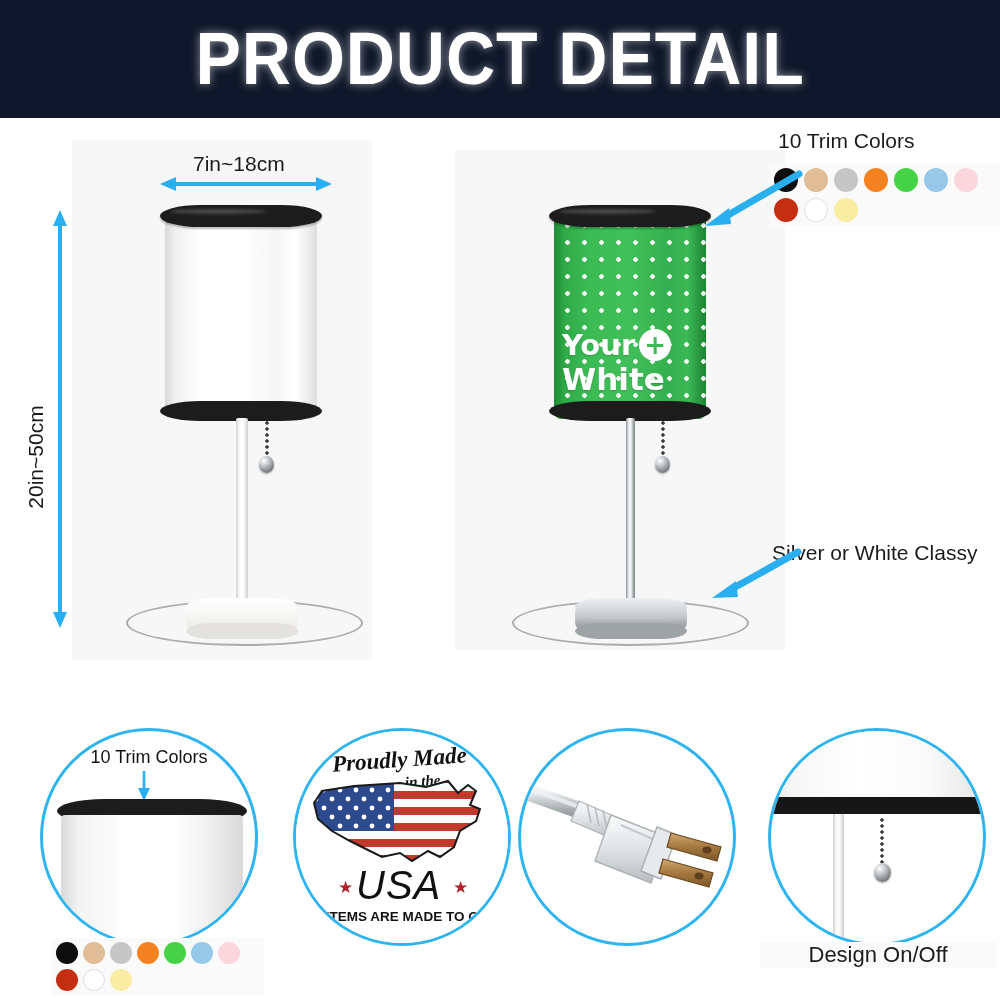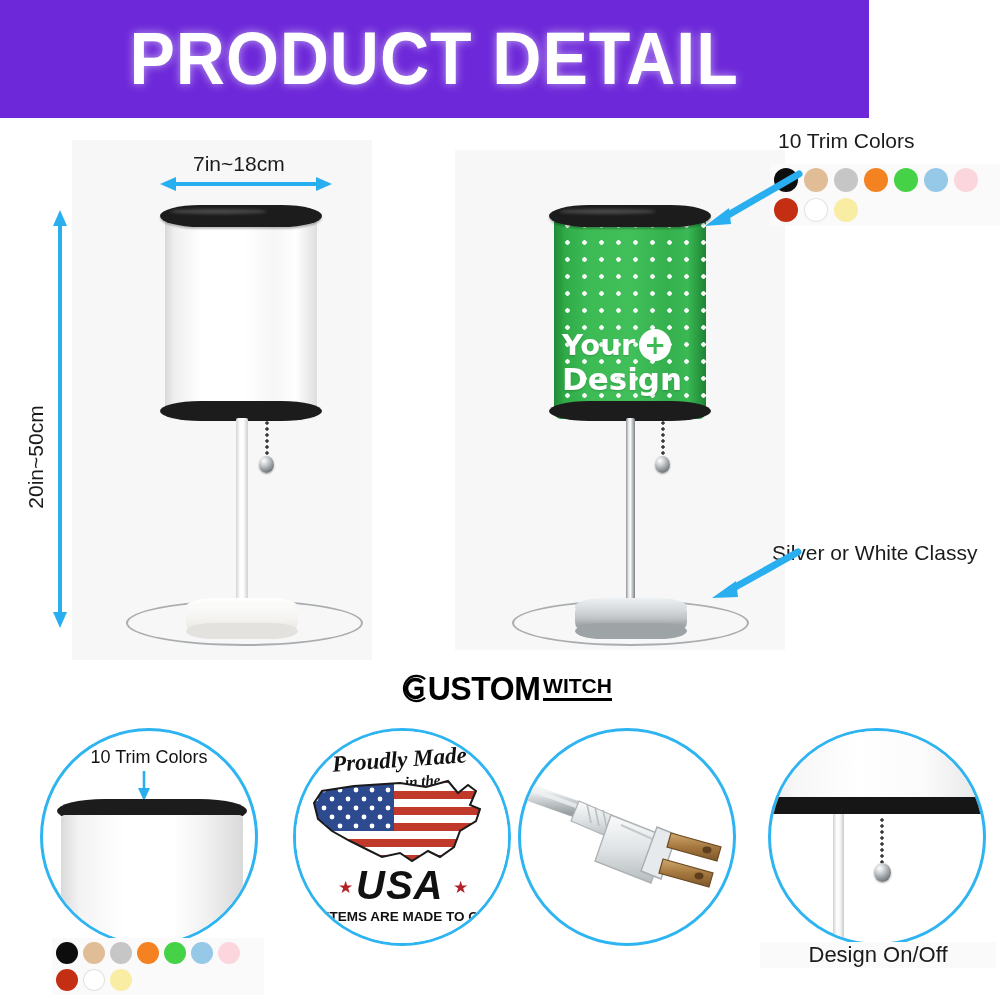--- a/index.html
+++ b/index.html
@@ -7,22 +7,22 @@
   html, body {
     width: 1000px; height: 1000px;
     background: #ffffff;
     font-family: "Liberation Sans", "DejaVu Sans", sans-serif;
     overflow: hidden;
   }
   #page { position: relative; width: 1000px; height: 1000px; background: #fff; }
 
   
   .banner {
-    position: absolute; left: 0; top: 0; width: 869px; height: 118px;
-    background: #6d28d9;
+    position: absolute; left: 0; top: 0; width: 1000px; height: 118px;
+    background: #0f172a;
     display: flex; align-items: center; justify-content: center;
   }
   .banner-title {
     color: #ffffff;
     font-family: "Liberation Sans Narrow", "Liberation Sans", sans-serif;
     font-size: 74px;
     font-weight: bold;
     letter-spacing: 1px;
     transform: scaleX(0.92);
     text-shadow: 0 0 10px rgba(255,255,255,0.55);
@@ -182,21 +182,21 @@
   .usa-badge { position: absolute; inset: 0; background: #fff; }
   .usa-script {
     position: absolute;
     font-family: "Liberation Serif", "DejaVu Serif", serif;
     font-style: italic; font-weight: bold;
     color: #111;
   }
   .usa-word {
     position: absolute;
     font-family: "Liberation Sans", sans-serif;
-    font-weight: bold; font-style: italic;
+    font-weight: normal; font-style: italic;
     color: #111; letter-spacing: 1px; text-align: right;
   }
   .usa-sub {
     position: absolute;
     font-family: "Liberation Sans", sans-serif;
     font-weight: bold; color: #111;
     white-space: nowrap;
   }
   .star { position: absolute; color: #b3222a; }
 
@@ -278,21 +278,21 @@
 
   <div class="lamp">
     <div class="shade-wrap" style="left:554px;top:205px;width:152px;height:215px;">
       <div class="shade shade-green" style="width:152px;height:208px;top:6px;">
         <div class="dots"></div>
         <div style="position:absolute;left:8px;top:118px;width:136px;">
           <div style="display:flex;align-items:center;gap:4px;">
             <span style="color:#fff;font-size:29px;font-weight:bold;font-family:'DejaVu Sans',sans-serif;line-height:1;text-shadow:0 1px 2px rgba(0,0,0,.18);">Your</span>
             <span style="display:inline-flex;align-items:center;justify-content:center;width:32px;height:32px;border-radius:50%;background:#fff;color:#3cbb55;font-size:26px;font-weight:bold;line-height:0;font-family:'DejaVu Sans',sans-serif;">+</span>
           </div>
-          <div style="color:#fff;font-size:31px;font-weight:bold;font-family:'DejaVu Sans',sans-serif;line-height:1.05;margin-top:2px;text-shadow:0 1px 2px rgba(0,0,0,.18);">Design</div>
+          <div style="color:#fff;font-size:31px;font-weight:bold;font-family:'DejaVu Sans',sans-serif;line-height:1.05;margin-top:2px;text-shadow:0 1px 2px rgba(0,0,0,.18);">White</div>
         </div>
       </div>
       <div class="shade-inner-top" style="left:4px;top:5px;width:144px;height:16px;background:#2a2a2a;"></div>
       <div class="trim-top" style="top:0px;height:22px;"></div>
       <div class="trim-bot" style="top:196px;height:20px;"></div>
     </div>
     <div class="pole pole-silver" style="left:626px;top:418px;width:9px;height:193px;"></div>
     <div class="chain" style="left:660px;top:420px;width:6px;height:42px;"></div>
     <div class="chain-ball" style="left:655px;top:456px;"></div>
     <div class="cord-loop" style="left:512px;top:600px;width:237px;height:46px;"></div>
@@ -300,33 +300,20 @@
     <div class="base-body base-silver" style="left:575px;top:606px;width:112px;height:26px;"></div>
     <div class="base-bot base-bot-silver" style="left:575px;top:623px;width:112px;height:16px;"></div>
   </div>
 
   <div class="lbl" style="left:772px;top:541px;font-size:21px;">Silver or White Classy</div>
   <svg class="arrow-svg" style="left:700px;top:548px;width:110px;height:52px;" viewBox="0 0 110 52">
     <line x1="98" y1="4" x2="30" y2="42" stroke="#29aef0" stroke-width="7" stroke-linecap="round"></line>
     <polygon points="12,50 36,33 38,49" fill="#29aef0"></polygon>
   </svg>
 
-  <div class="logo" style="left:392px;top:666px;height:44px;padding:0 6px;">
-    <span class="logo-c" style="display:inline-block;width:31px;height:31px;margin-right:-3px;">
-      <svg viewBox="0 0 32 32" width="31" height="31">
-        <path d="M28 6.5A13 13 0 1 0 28 25.5" fill="none" stroke="#000" stroke-width="2.2"></path>
-        <path d="M24.5 9.5A9.2 9.2 0 1 0 24.5 22.5 L24.5 16 L17 16" fill="none" stroke="#000" stroke-width="3.6"></path>
-      </svg>
-    </span>
-    <span class="logo-custom">USTOM</span>
-    <span class="logo-witch-wrap">
-      <span class="logo-witch">WITCH</span>
-      <span class="logo-rule"></span>
-    </span>
-  </div>
 
   <div class="circ" style="left:40px;top:728px;width:218px;height:218px;">
     <div class="circ-inner">
       <div style="position:absolute;left:0;top:16px;width:100%;text-align:center;font-size:18px;font-family:'Liberation Sans Narrow','Liberation Sans',sans-serif;color:#131313;">10 Trim Colors</div>
       <svg class="arrow-svg" style="left:93px;top:40px;width:16px;height:30px;" viewBox="0 0 16 30">
         <line x1="8" y1="0" x2="8" y2="20" stroke="#29aef0" stroke-width="2.6"></line>
         <polygon points="8,30 2,17 14,17" fill="#29aef0"></polygon>
       </svg>
 
       <div style="position:absolute;left:14px;top:68px;width:190px;height:24px;background:#1c1c1c;border-radius:50% / 100%;"></div>

